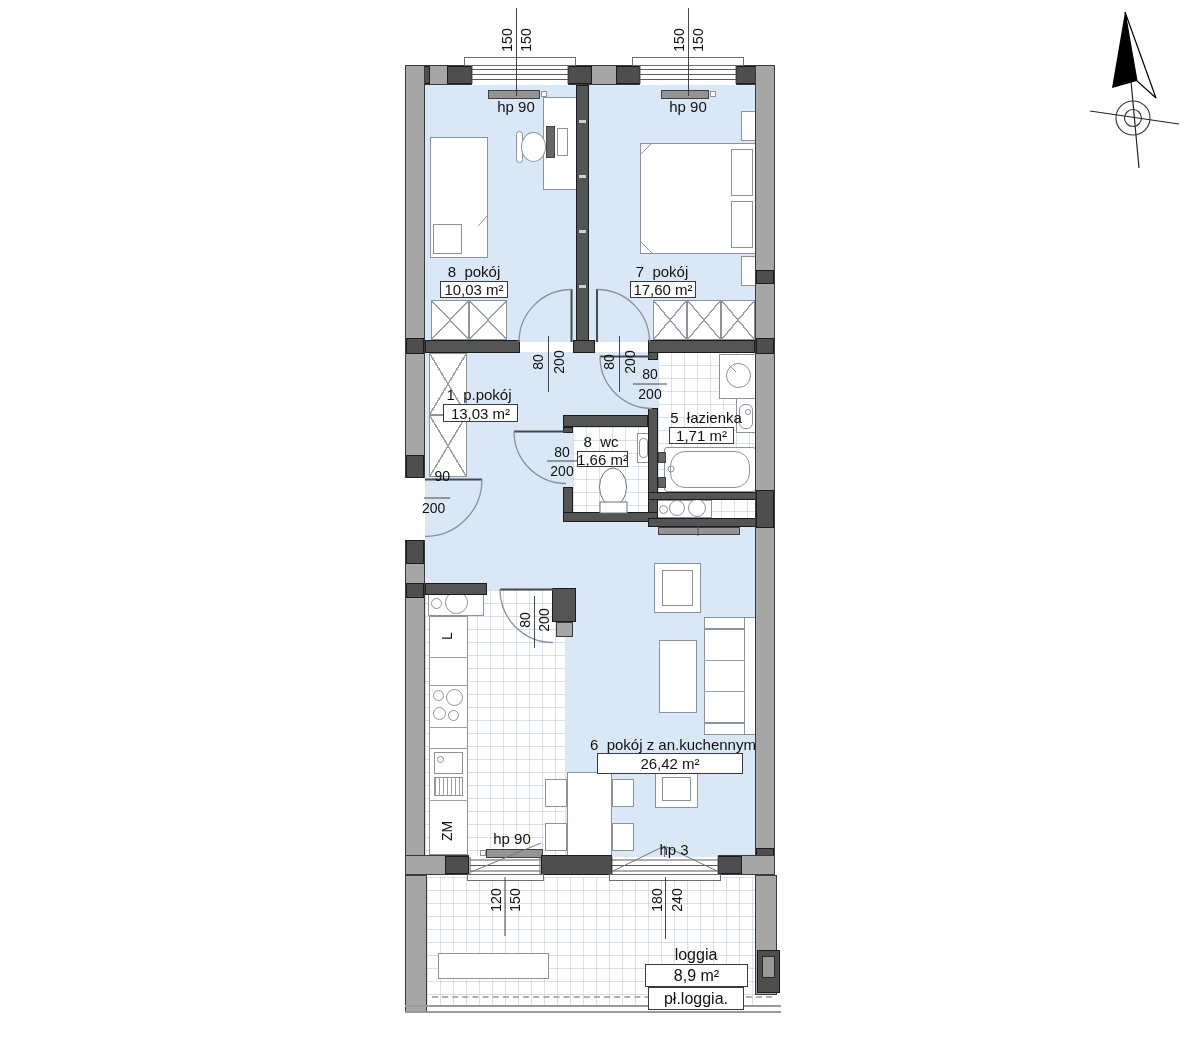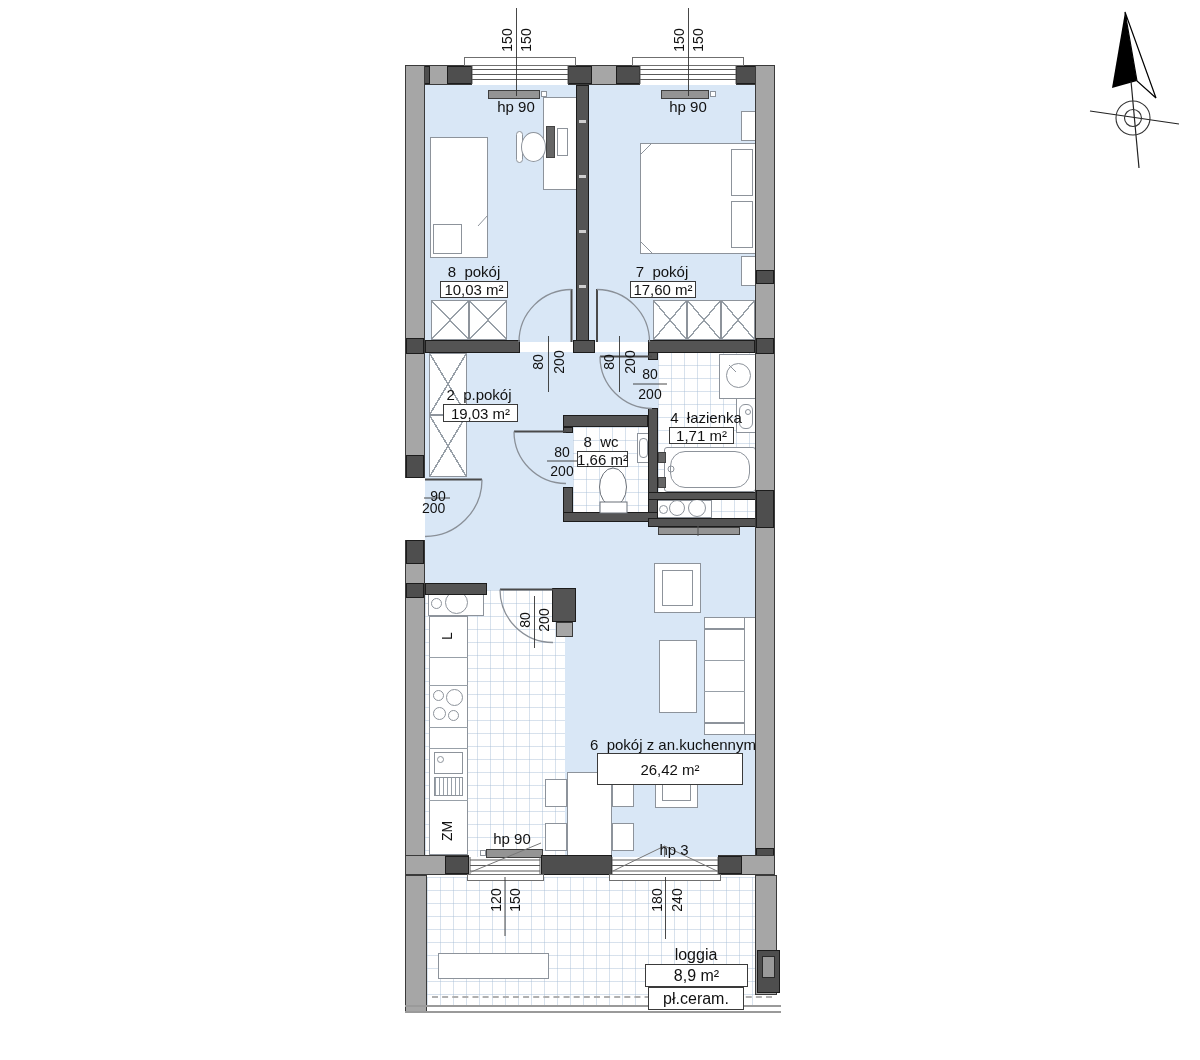--- a/index.html
+++ b/index.html
@@ -272,31 +272,31 @@
       <line x1="1090" y1="111" x2="1179" y2="124" stroke="#222" stroke-width="1.2"></line>
       <circle cx="1133" cy="118" r="8.5" fill="none" stroke="#333" stroke-width="1.1"></circle>
       <circle cx="1133" cy="118" r="17" fill="none" stroke="#333" stroke-width="1.1"></circle>
     </g>
   </svg>
 
   <div class="a lbl" style="left:424px;top:264px;width:100px;">8  pokój</div>
   <div class="a lbox" style="left:440px;top:281px;width:68px;height:17px;">10,03 m²</div>
   <div class="a lbl" style="left:612px;top:264px;width:100px;">7  pokój</div>
   <div class="a lbox" style="left:630px;top:281px;width:66px;height:17px;">17,60 m²</div>
-  <div class="a lbl" style="left:434px;top:387px;width:90px;">2  p.pokój</div>
-  <div class="a lbox" style="left:443px;top:404px;width:75px;height:18px;">19,03 m²</div>
-  <div class="a lbl" style="left:664px;top:410px;width:84px;">4  łazienka</div>
+  <div class="a lbl" style="left:434px;top:387px;width:90px;">1  p.pokój</div>
+  <div class="a lbox" style="left:443px;top:404px;width:75px;height:18px;">13,03 m²</div>
+  <div class="a lbl" style="left:664px;top:410px;width:84px;">5  łazienka</div>
   <div class="a lbox" style="left:669px;top:427px;width:65px;height:17px;">1,71 m²</div>
   <div class="a lbl" style="left:576px;top:434px;width:50px;">8  wc</div>
   <div class="a lbox" style="left:577px;top:451px;width:51px;height:16px;">1,66 m²</div>
   <div class="a lbl" style="left:590px;top:737px;width:160px;">6  pokój z an.kuchennym</div>
-  <div class="a lbox" style="left:597px;top:753px;width:146px;height:32px;">26,42 m²</div>
+  <div class="a lbox" style="left:597px;top:753px;width:146px;height:21px;">26,42 m²</div>
   <div class="a lbl" style="left:656px;top:946px;width:80px;font-size:16px;">loggia</div>
   <div class="a lbox" style="left:645px;top:964px;width:103px;height:23px;font-size:16px;">8,9 m²</div>
-  <div class="a lbox" style="left:648px;top:987px;width:96px;height:23px;font-size:16px;">pł.ceram.</div>
+  <div class="a lbox" style="left:648px;top:987px;width:96px;height:23px;font-size:16px;">pł.loggia.</div>
 
   <div class="a lbl" style="left:490px;top:99px;width:52px;">hp 90</div>
   <div class="a lbl" style="left:662px;top:99px;width:52px;">hp 90</div>
   <div class="a lbl" style="left:484px;top:831px;width:56px;">hp 90</div>
   <div class="a lbl" style="left:646px;top:842px;width:56px;">hp 3</div>
 
   <div class="a dim rot" style="left:427px;top:628px;width:40px;height:16px;">L</div>
   <div class="a dim rot" style="left:427px;top:823px;width:40px;height:16px;">ZM</div>
 
   <div class="a dim rot" style="left:487px;top:32px;width:40px;height:16px;">150</div>
@@ -311,16 +311,16 @@
   <div class="a dim rot" style="left:524px;top:612px;width:40px;height:16px;">200</div>
   <div class="a dim rot" style="left:476px;top:892px;width:40px;height:16px;">120</div>
   <div class="a dim rot" style="left:495px;top:892px;width:40px;height:16px;">150</div>
   <div class="a dim rot" style="left:637px;top:892px;width:40px;height:16px;">180</div>
   <div class="a dim rot" style="left:657px;top:892px;width:40px;height:16px;">240</div>
 
   <div class="a dim" style="left:549px;top:444px;width:26px;">80</div>
   <div class="a dim" style="left:545px;top:463px;width:34px;">200</div>
   <div class="a dim" style="left:637px;top:366px;width:26px;">80</div>
   <div class="a dim" style="left:633px;top:386px;width:34px;">200</div>
-  <div class="a dim" style="left:426px;top:488px;width:24px;text-align:center;">90</div>
+  <div class="a dim" style="left:426px;top:468px;width:24px;text-align:right;">90</div>
   <div class="a dim" style="left:422px;top:500px;width:32px;text-align:left;">200</div>
 
 </div>
 
 </body></html>

